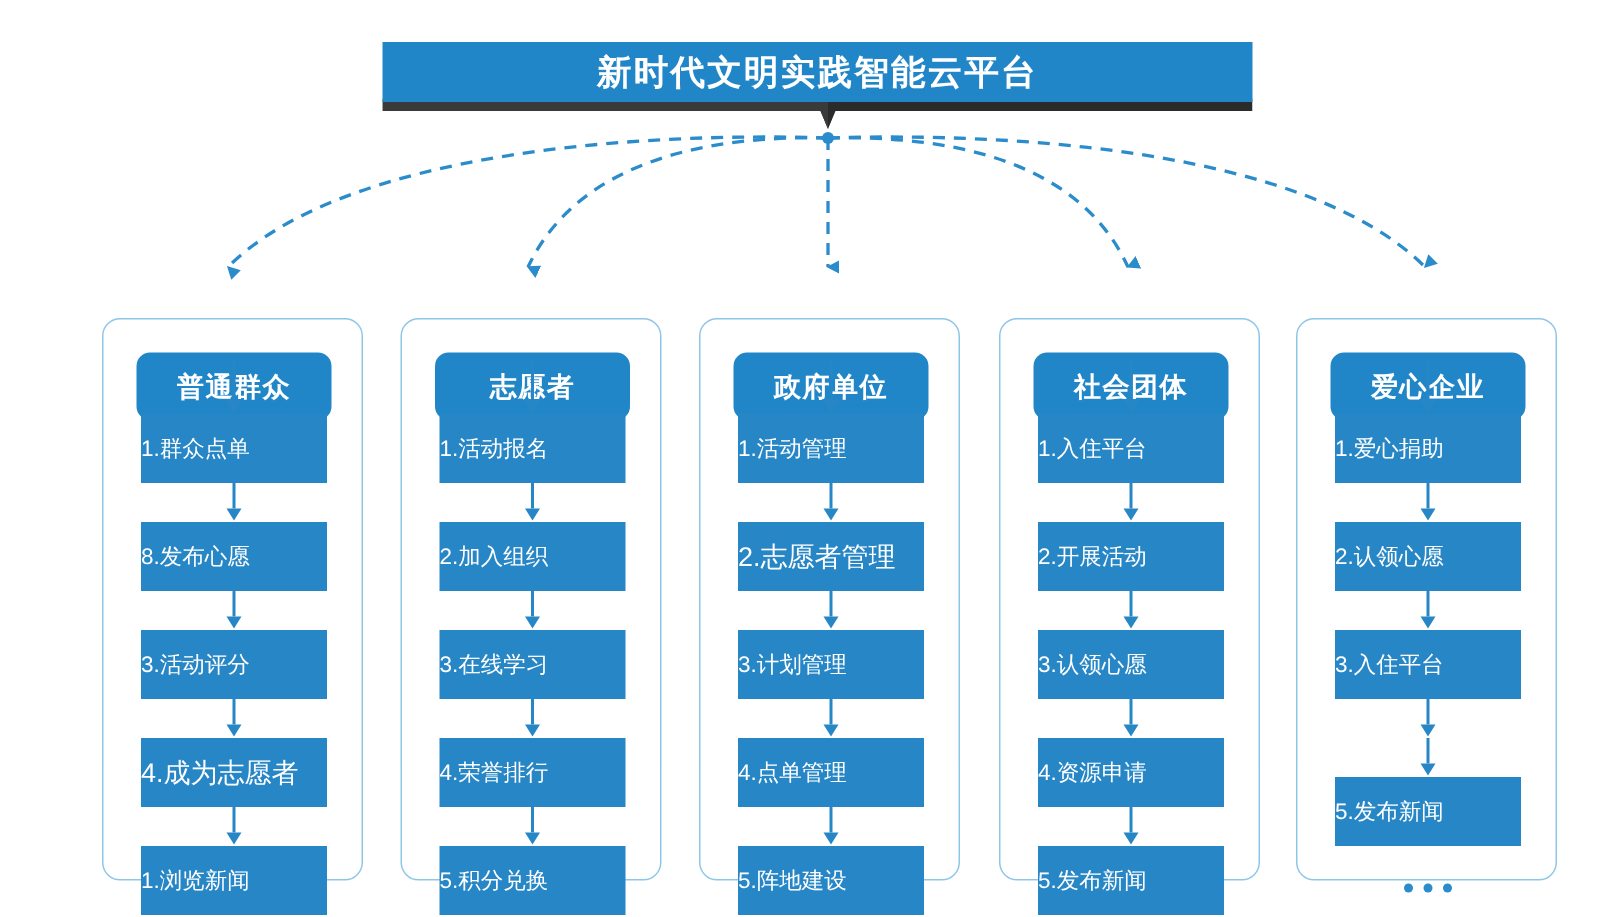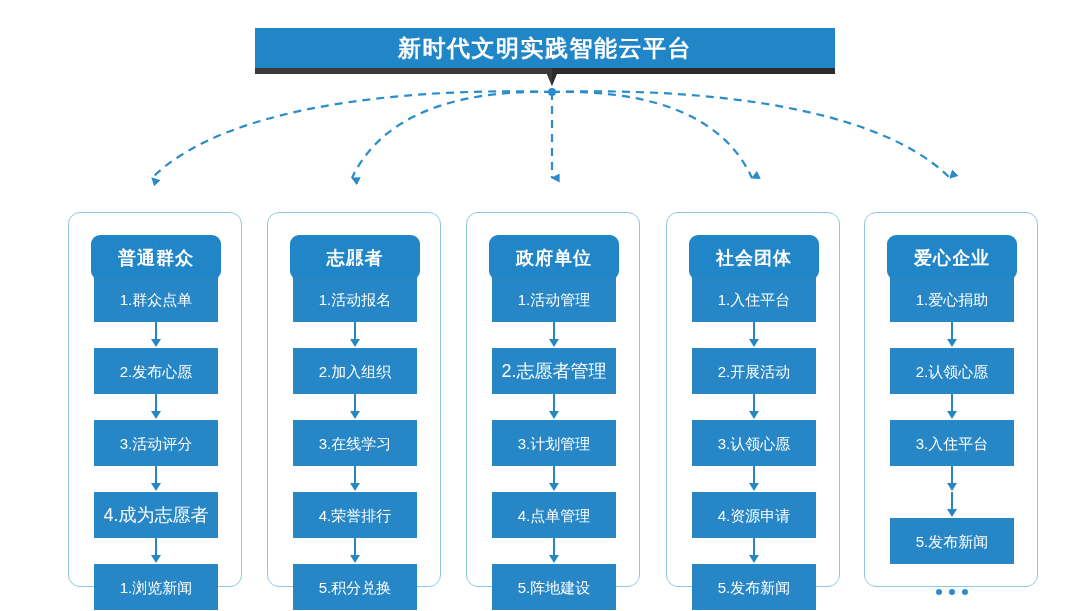--- a/index.html
+++ b/index.html
@@ -152,21 +152,20 @@
     border-right: 6px solid transparent;
     border-top: 10px solid #2686c6;
   }
   .step {
     width: 124px;
     height: 46px;
     margin: 0 auto;
     background: #2686c6;
     display: flex;
     align-items: center;
-    justify-content: center;
   }
   .step-label {
     color: #ffffff;
     font-size: 15px;
     line-height: 1;
     white-space: nowrap;
   }
   .step.wide .step-label {
     font-size: 18px;
   }
@@ -230,21 +229,21 @@
           <div class="tip"></div>
         </div>
       <div class="step">
           <span class="step-label">1.群众点单</span>
         </div>
       <div class="arrow-gap">
           <div class="stem"></div>
           <div class="tip"></div>
         </div>
       <div class="step">
-          <span class="step-label">2.发布心愿</span>
+          <span class="step-label">8.发布心愿</span>
         </div>
       <div class="arrow-gap">
           <div class="stem"></div>
           <div class="tip"></div>
         </div>
       <div class="step">
           <span class="step-label">3.活动评分</span>
         </div>
       <div class="arrow-gap">
           <div class="stem"></div>

